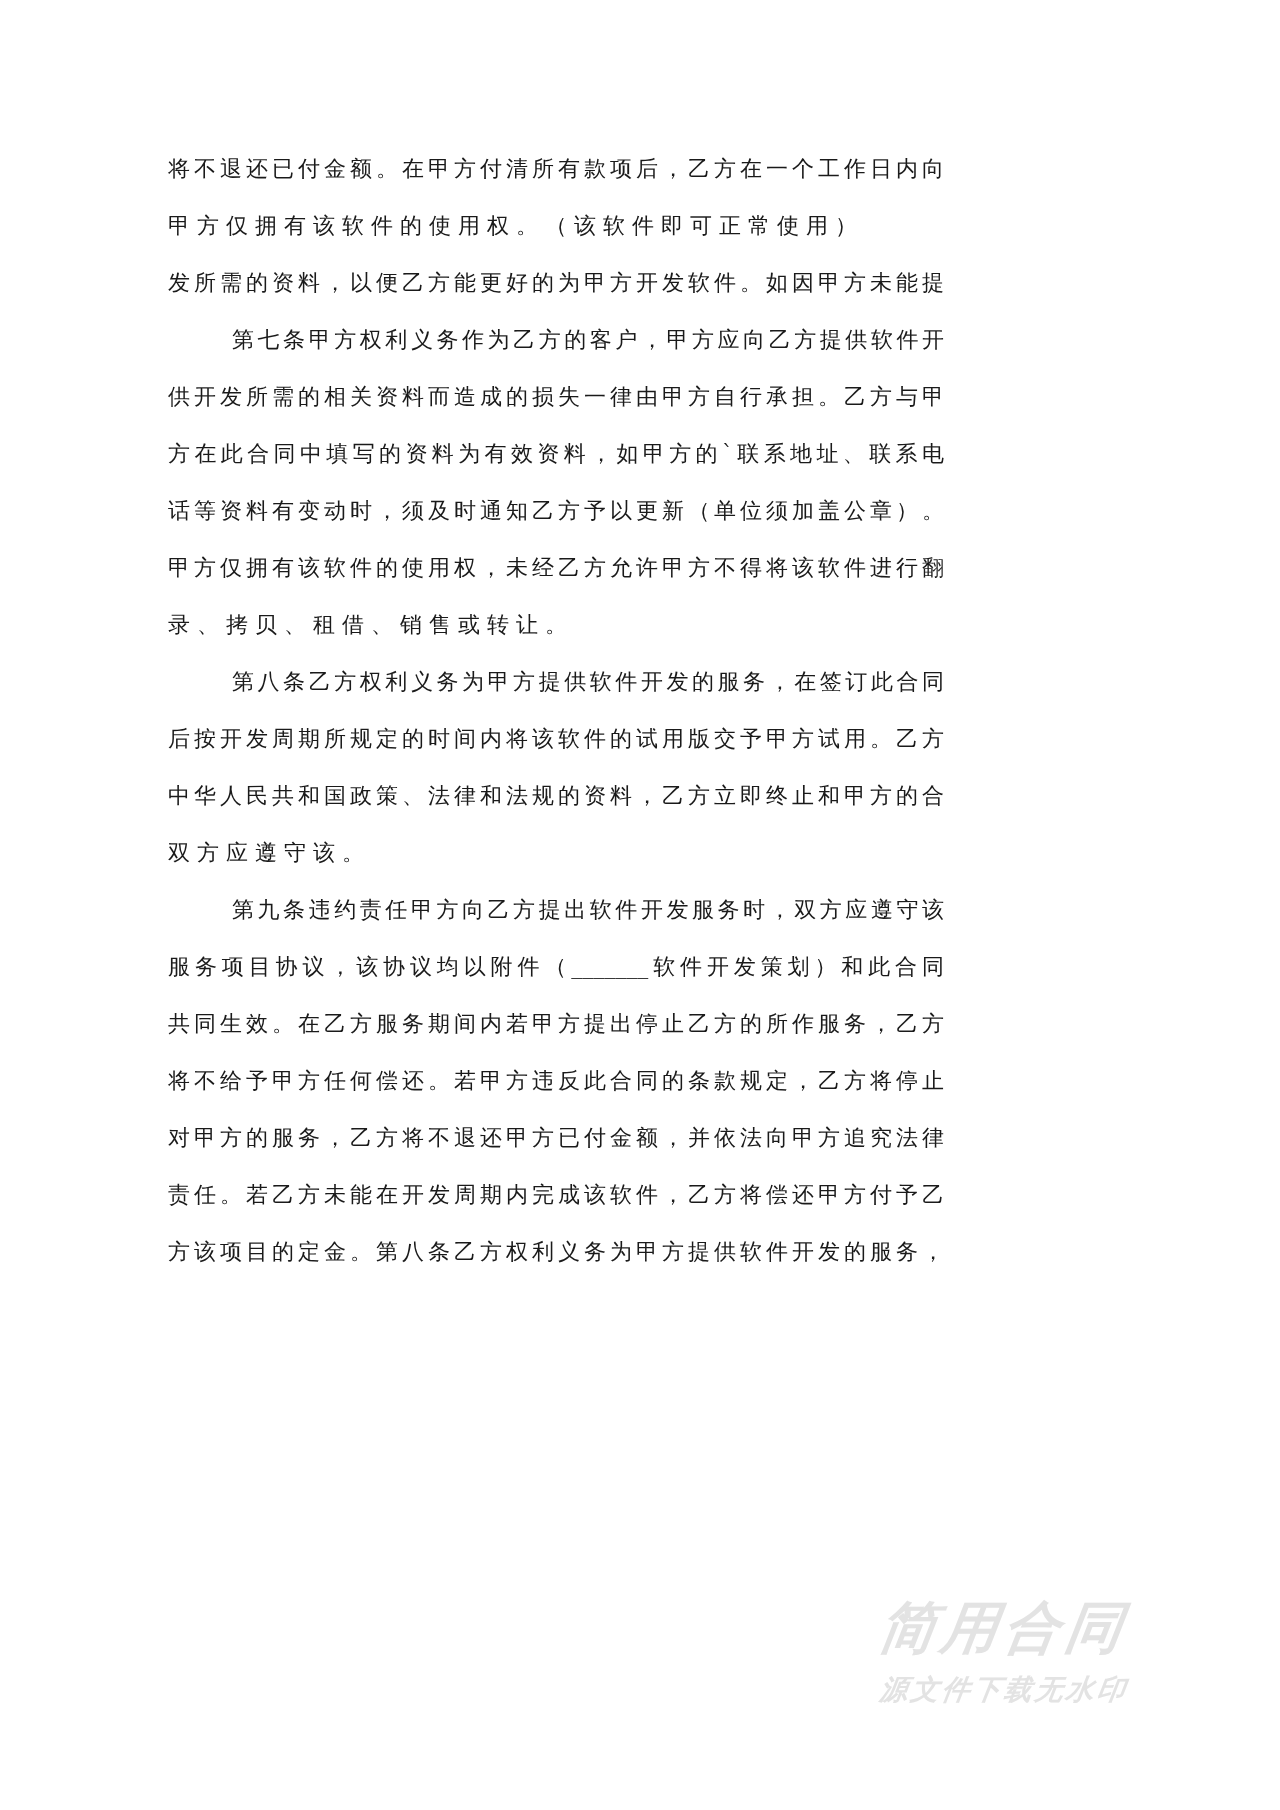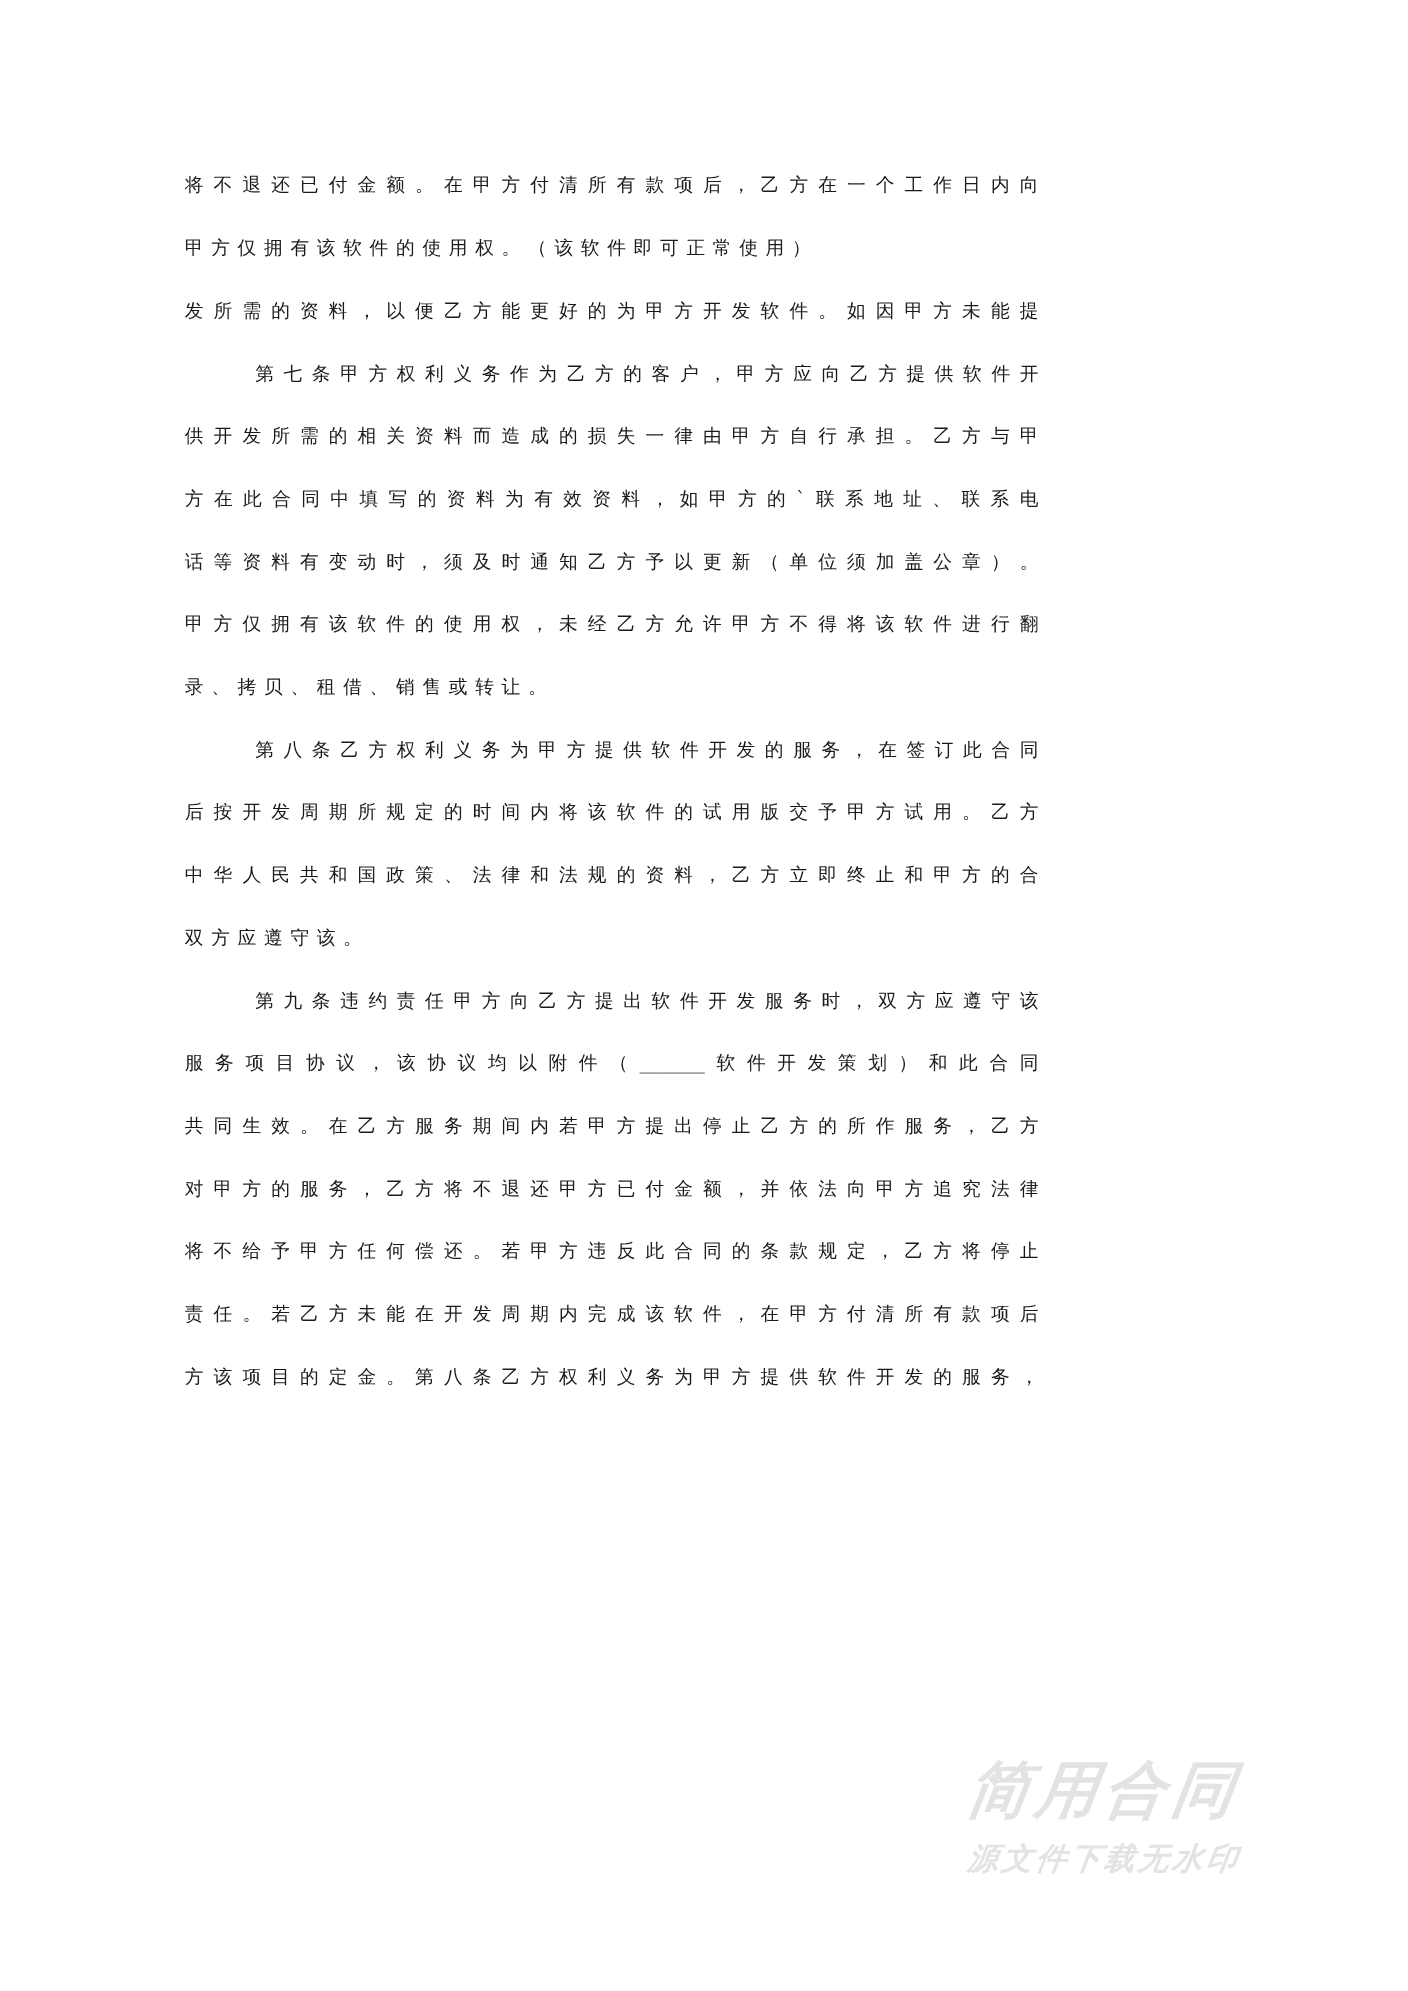--- a/index.html
+++ b/index.html
@@ -17,21 +17,21 @@
     }
     .page {
       position: absolute;
       left: 168px;
       top: 146px;
       width: 776px;
     }
     .line {
       height: 57px;
       line-height: 46px;
-      font-size: 17px;
+      font-size: 22px;
       letter-spacing: 7px;
       white-space: nowrap;
       overflow: visible;
     }
     .line.justify {
       text-align: justify;
       text-align-last: justify;
       letter-spacing: 0;
     }
     .indent {
@@ -87,23 +87,23 @@
     <div class="line justify indent">第八条乙方权利义务为甲方提供软件开发的服务，在签订此合同</div>
     <div class="line justify">后按开发周期所规定的时间内将该软件的试用版交予甲方试用。乙方</div>
     <div class="line justify">中华人民共和国政策、法律和法规的资料，乙方立即终止和甲方的合</div>
     <div class="line">双方应遵守该。</div>
   </div>
 
   <div class="paragraph">
     <div class="line justify indent">第九条违约责任甲方向乙方提出软件开发服务时，双方应遵守该</div>
     <div class="line justify">服务项目协议，该协议均以附件（_______软件开发策划）和此合同</div>
     <div class="line justify">共同生效。在乙方服务期间内若甲方提出停止乙方的所作服务，乙方</div>
+    <div class="line justify">将不给予甲方任何偿还。若甲方违反此合同的条款规定，乙方将停止</div>
     <div class="line justify">对甲方的服务，乙方将不退还甲方已付金额，并依法向甲方追究法律</div>
-    <div class="line justify">将不给予甲方任何偿还。若甲方违反此合同的条款规定，乙方将停止</div>
-    <div class="line justify">责任。若乙方未能在开发周期内完成该软件，在甲方付清所有款项后</div>
+    <div class="line justify">责任。若乙方未能在开发周期内完成该软件，乙方将偿还甲方付予乙</div>
     <div class="line justify">方该项目的定金。第八条乙方权利义务为甲方提供软件开发的服务，</div>
   </div>
 
 </div>
 
 <div class="watermark">
   <div class="wm-title">简用合同</div>
   <div class="wm-sub">源文件下载无水印</div>
 </div>
 

